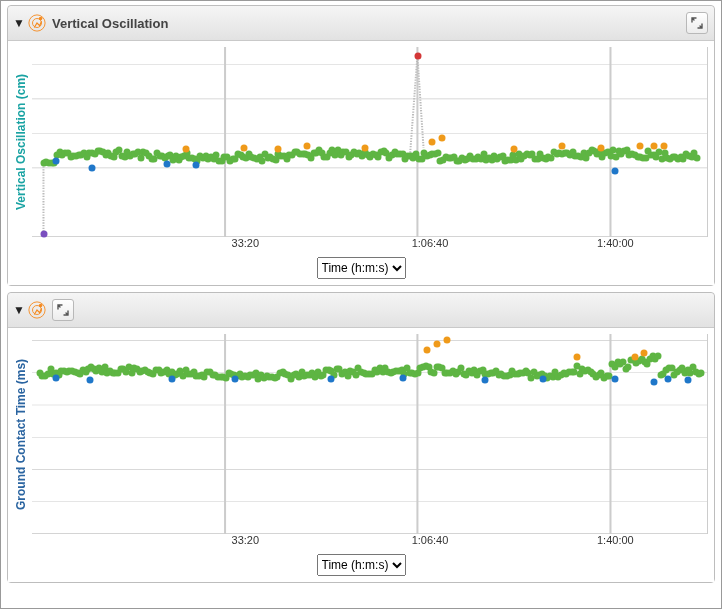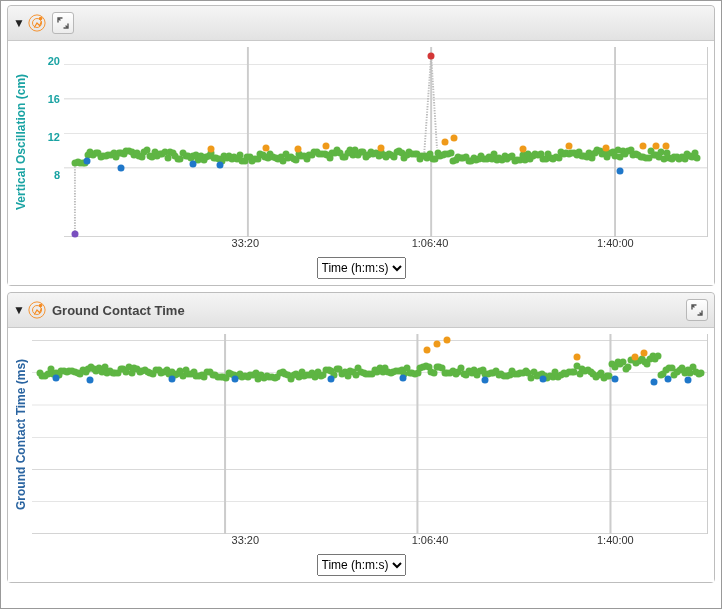--- a/index.html
+++ b/index.html
@@ -144,36 +144,31 @@
 
   <div class="panel">
     <div class="panel-header">
       <div class="collapse">▼</div>
       <svg class="run-icon" viewBox="0 0 20 20">
         <circle cx="10" cy="10" r="9" fill="none" stroke="#f58a1f" stroke-width="1"></circle>
         <circle cx="10" cy="10" r="5" fill="none" stroke="#f58a1f" stroke-width="1"></circle>
         <circle cx="14" cy="5" r="2" fill="#f58a1f"></circle>
         <path d="M7 15 L10 10 L13 13 L15 8" stroke="#f58a1f" stroke-width="1.3" fill="none"></path>
       </svg>
+      <div class="title">Vertical Oscillation</div>
       <div class="expand-btn">
         <svg width="12" height="12" viewBox="0 0 12 12">
           <path d="M1 5 L1 1 L5 1 M3 3 L1 1 M11 7 L11 11 L7 11 M9 9 L11 11" stroke="#555" stroke-width="1.4" fill="none" stroke-linecap="round"></path>
         </svg>
       </div>
     </div>
 
     <div class="panel-body">
       <div class="chart-wrap" style="height:190px;">
         <div class="ylab teal">Vertical Oscillation (cm)</div>
-        <div class="yticks teal" style="padding-top:8px; padding-bottom:56px;">
-          <span>20</span>
-          <span>16</span>
-          <span>12</span>
-          <span>8</span>
-        </div>
         <div class="plot" id="plot-vo">
           <svg viewBox="0 0 100 100" preserveAspectRatio="none">
             <line x1="0" y1="100" x2="100" y2="100" stroke="#aaa" stroke-width="0.4"></line>
 
             <line x1="0" y1="63.6" x2="100" y2="63.6" stroke="#ccc" stroke-width="0.3"></line>
             <line x1="0" y1="45.5" x2="100" y2="45.5" stroke="#ccc" stroke-width="0.3"></line>
             <line x1="0" y1="27.3" x2="100" y2="27.3" stroke="#ccc" stroke-width="0.3"></line>
             <line x1="0" y1="9.1" x2="100" y2="9.1" stroke="#ccc" stroke-width="0.3"></line>
 
             <line x1="28.6" y1="0" x2="28.6" y2="100" stroke="#ccc" stroke-width="0.3"></line>
@@ -469,21 +464,20 @@
 
   <div class="panel">
     <div class="panel-header">
       <div class="collapse">▼</div>
       <svg class="run-icon" viewBox="0 0 20 20">
         <circle cx="10" cy="10" r="9" fill="none" stroke="#f58a1f" stroke-width="1"></circle>
         <circle cx="10" cy="10" r="5" fill="none" stroke="#f58a1f" stroke-width="1"></circle>
         <circle cx="14" cy="5" r="2" fill="#f58a1f"></circle>
         <path d="M7 15 L10 10 L13 13 L15 8" stroke="#f58a1f" stroke-width="1.3" fill="none"></path>
       </svg>
-      <div class="title">Ground Contact Time</div>
       <div class="expand-btn">
         <svg width="12" height="12" viewBox="0 0 12 12">
           <path d="M1 5 L1 1 L5 1 M3 3 L1 1 M11 7 L11 11 L7 11 M9 9 L11 11" stroke="#555" stroke-width="1.4" fill="none" stroke-linecap="round"></path>
         </svg>
       </div>
     </div>
 
     <div class="panel-body">
       <div class="chart-wrap" style="height:200px;">
         <div class="ylab blue">Ground Contact Time (ms)</div>

